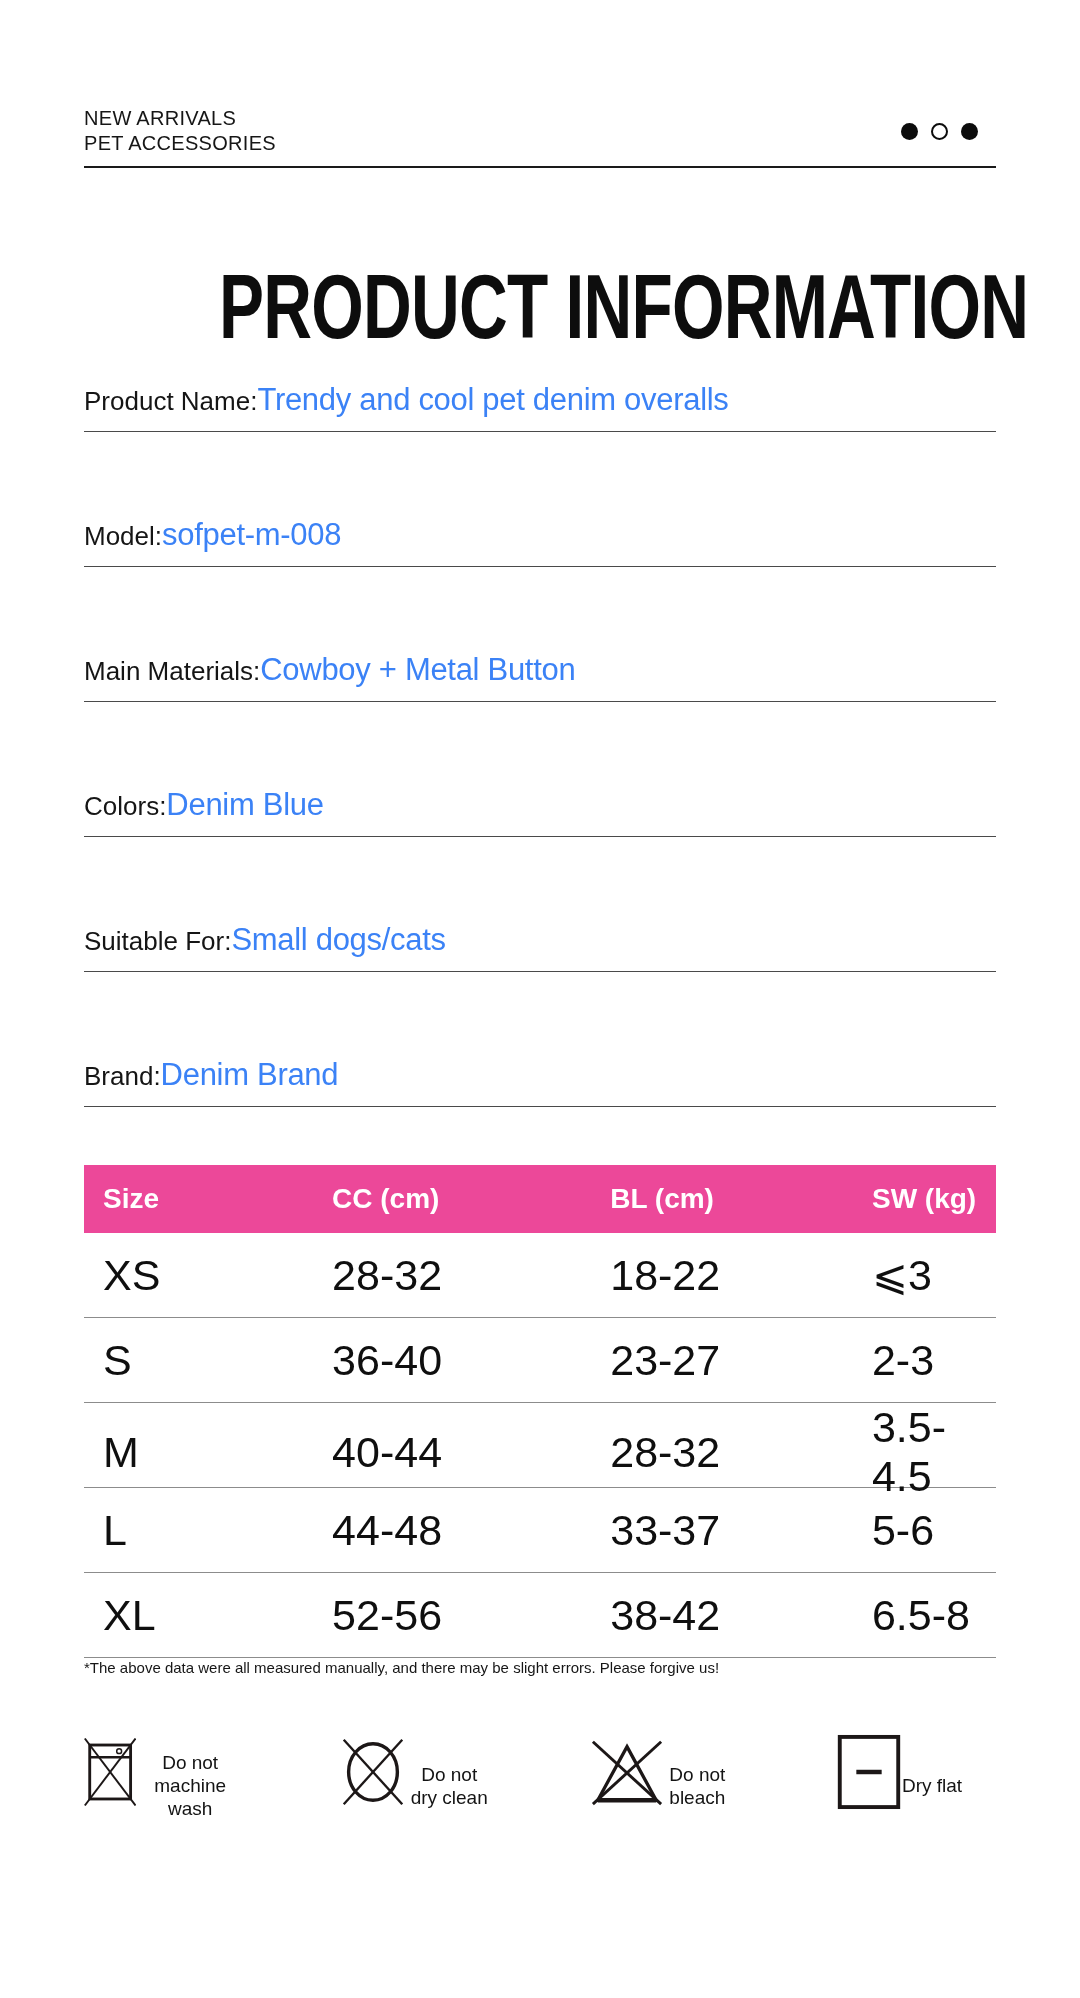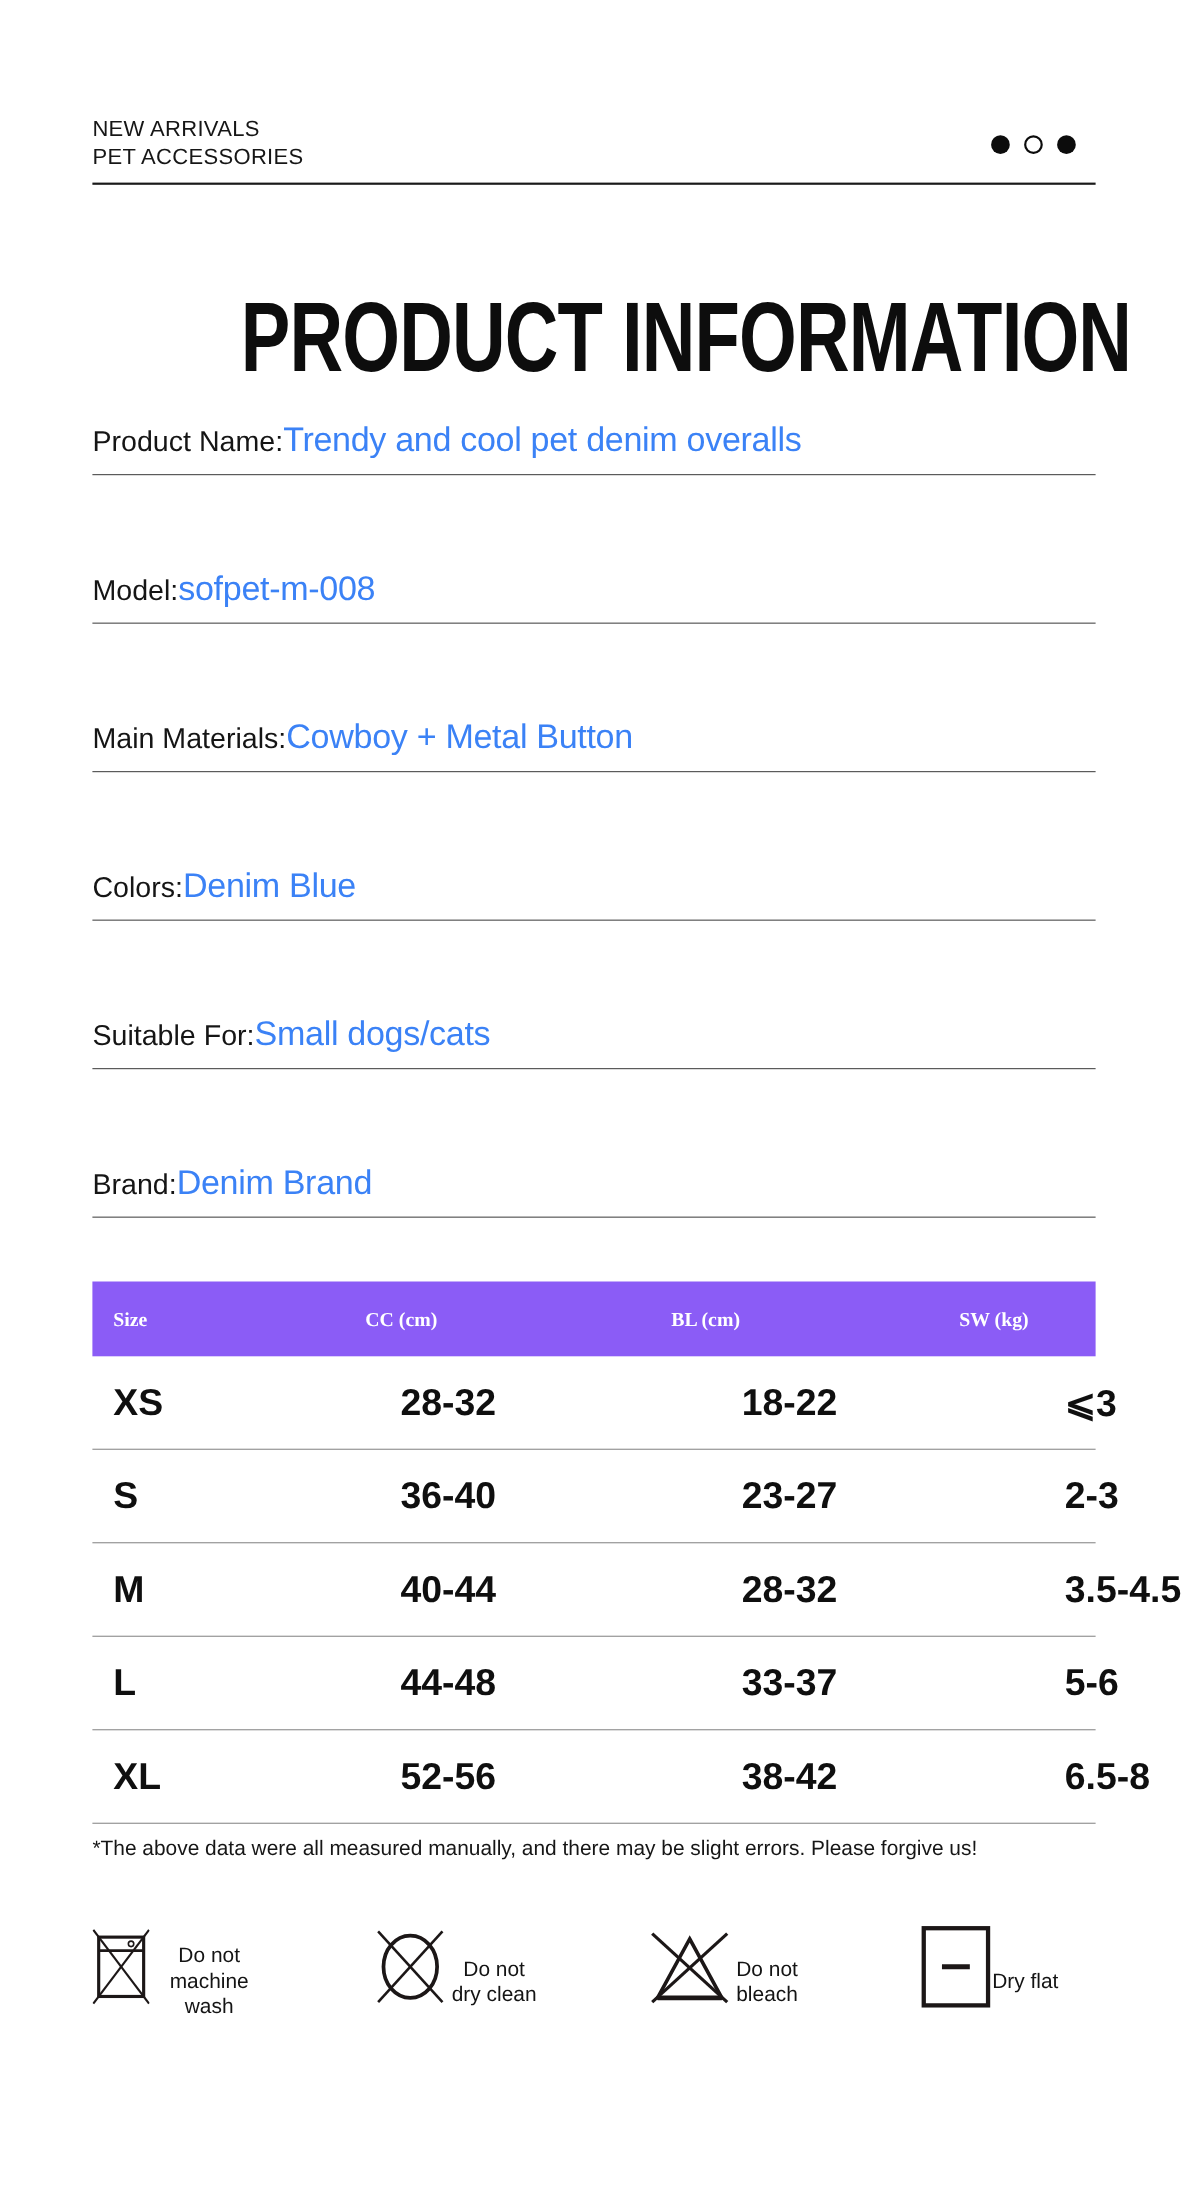--- a/index.html
+++ b/index.html
@@ -42,30 +42,30 @@
   .field-value { font-size:31px; font-weight:400; letter-spacing:-.3px; color:#3b82f6; white-space:nowrap; }
 
   
   .size-table { margin-top:58px; }
   .t-head, .t-row {
     display:grid;
     grid-template-columns:27.2% 30.5% 28.7% 13.6%;
     align-items:center;
   }
   .t-head {
-    height:68px; background:#8b5cf6; color:#ffffff;
-    font-size:18px; font-weight:600;font-family:Liberation Serif, serif;
+    height:68px; background:#ec4899; color:#ffffff;
+    font-size:28px; font-weight:600;
   }
   .t-head > div:first-child, .t-row > div:first-child { padding-left:19px; }
   .t-row {
-    height:84px; font-size:34px; font-weight:700;
-    border-bottom:1px solid #8c8c8c; color:#0f0f0f;gap:32px;
-  }
-
-  .footnote { margin-top:12px; font-size:19px; font-weight:500; color:#161616; }
+    height:84px; font-size:43px; font-weight:400;
+    border-bottom:1px solid #8c8c8c; color:#0f0f0f;
+  }
+
+  .footnote { margin-top:1px; font-size:15px; font-weight:500; color:#161616; }
 
   
   .care { margin-top:48px; display:flex; justify-content:space-between; }
   .care-item { width:160px; display:flex; flex-direction:row; align-items:center; }
   .care-item svg { display:block; }
   .care-label {
     margin-top:27px; font-size:19px; line-height:23px;
     text-align:center; font-weight:500; color:#141414;
   }
   .stroke { stroke:#1c1717; fill:none; }

